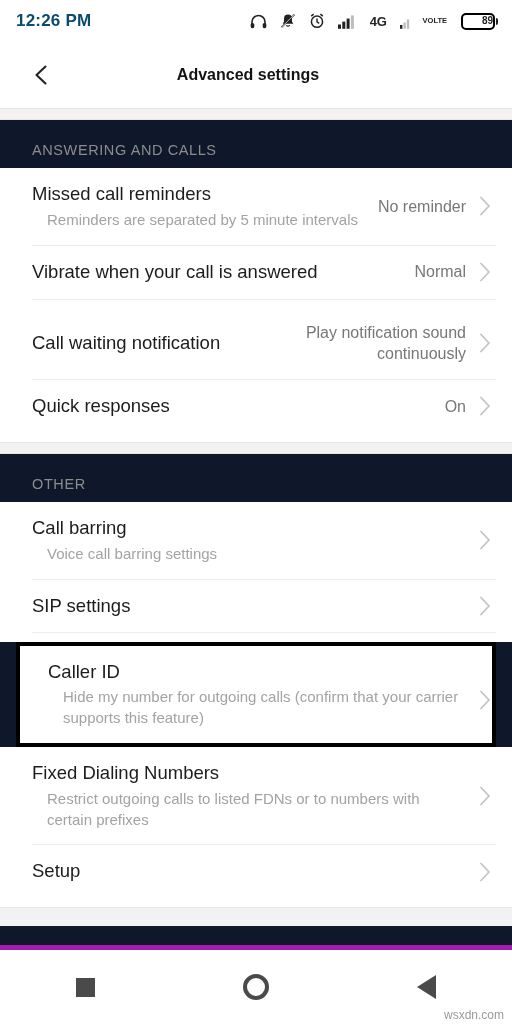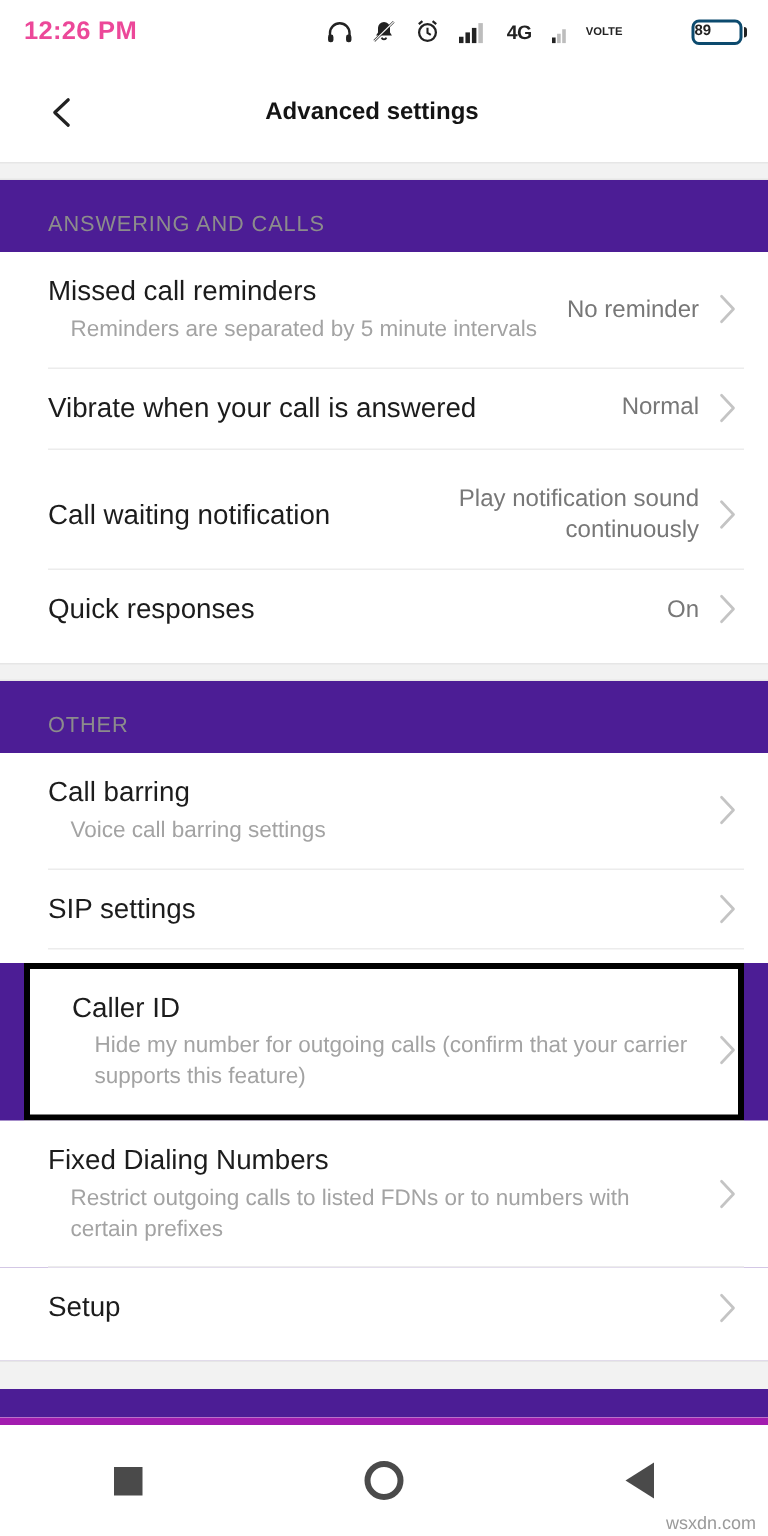--- a/index.html
+++ b/index.html
@@ -30,45 +30,44 @@
     align-items: center;
     justify-content: space-between;
     padding: 0 14px 0 16px;
     box-sizing: border-box;
     background: #ffffff;
     flex: 0 0 auto;
   }
   .status-time {
     font-size: 17px;
     font-weight: 700;
-    color: #ec4899;
+    color: #0c4a6e;
     letter-spacing: 0.2px;
   }
   .status-icons {
     display: flex;
     align-items: center;
     gap: 13px;
   }
   .status-icons svg { display: block; }
   .batt {
     display: flex;
     align-items: center;
     margin-left: 1px;
   }
   .batt-body {
     width: 34px;
     height: 17px;
-    border: 2px solid #0c4a6e;
+    border: 2px solid #000000;
     border-radius: 5px;
     position: relative;
     display: flex;
     align-items: center;
-    justify-content: flex-start;
-    box-sizing: border-box;
-    margin-left: 32px;
+    justify-content: flex-end;
+    box-sizing: border-box;
   }
   .batt-body span {
     font-size: 10px;
     font-weight: 700;
     color: #222;
     line-height: 1;
   }
   .batt-cap {
     width: 2px;
     height: 7px;
@@ -116,21 +115,21 @@
     font-size: 16px;
     font-weight: 700;
     color: #141414;
     pointer-events: none;
   }
 
   
   .content {
     flex: 1 1 auto;
     overflow: hidden;
-    background: #4c1d95;
+    background: #0f172a;
   }
   .section-gap {
     height: 10px;
     background: #f2f2f2;
     border-top: 1px solid #e6e6e6;
     border-bottom: 1px solid #e6e6e6;
   }
   .section-header {
     padding: 22px 0 10px 32px;
     font-size: 14.5px;

